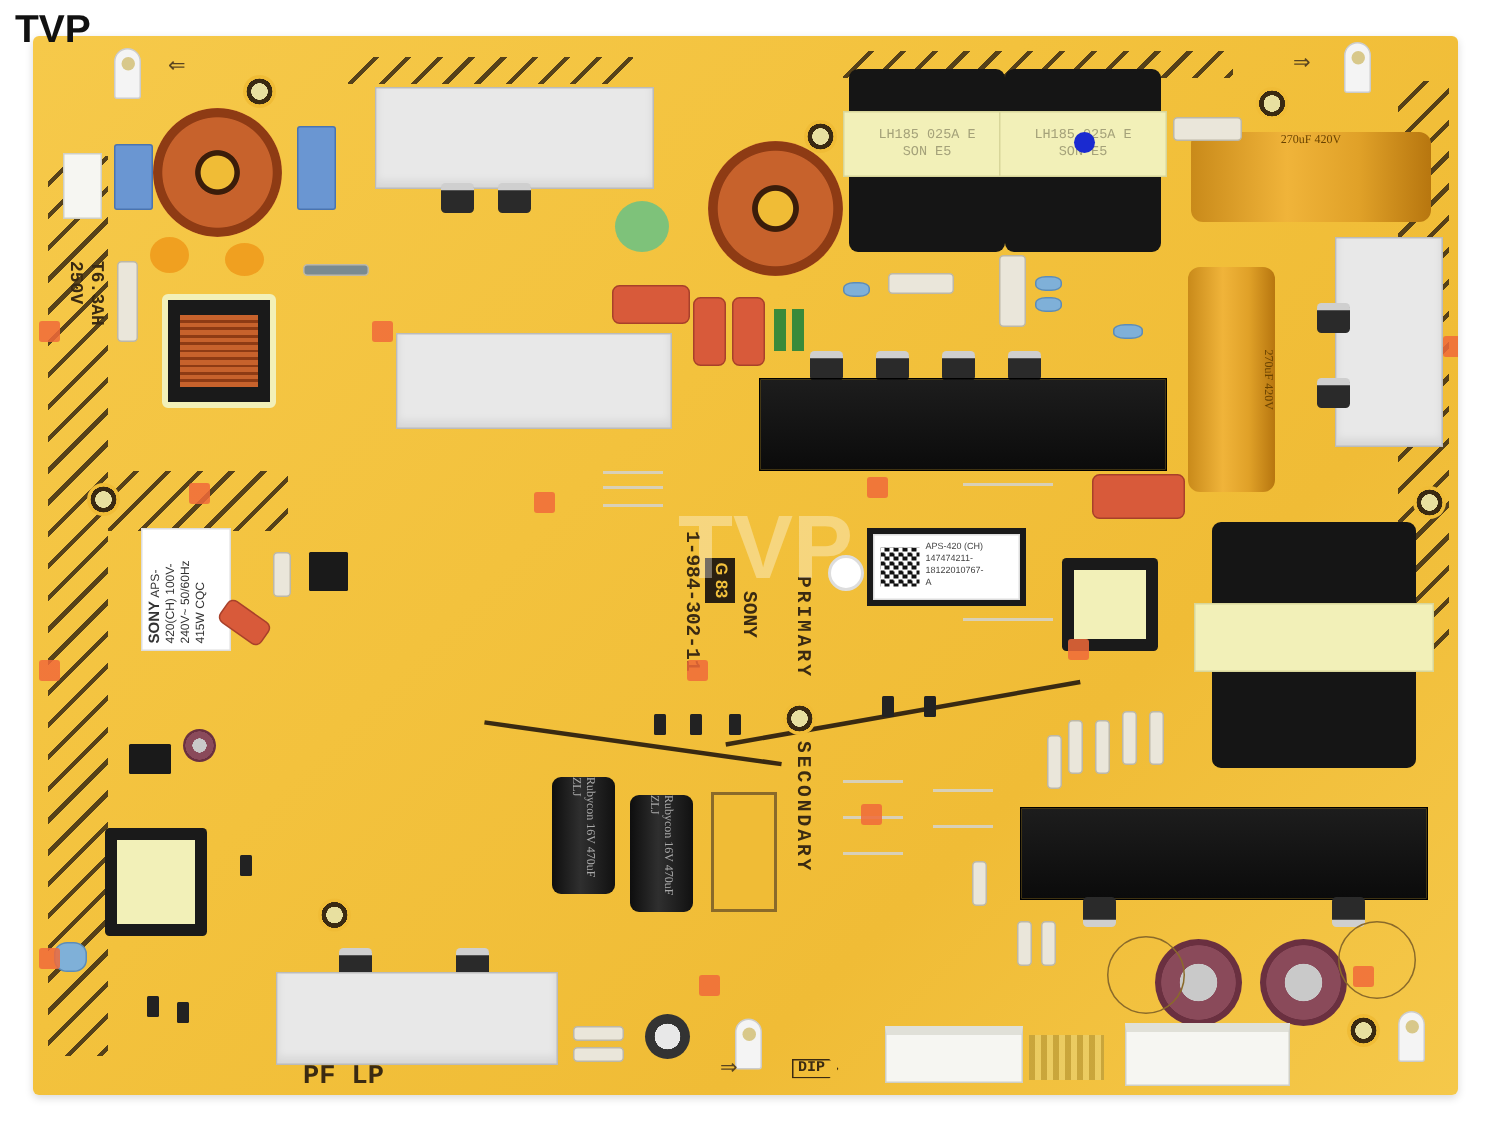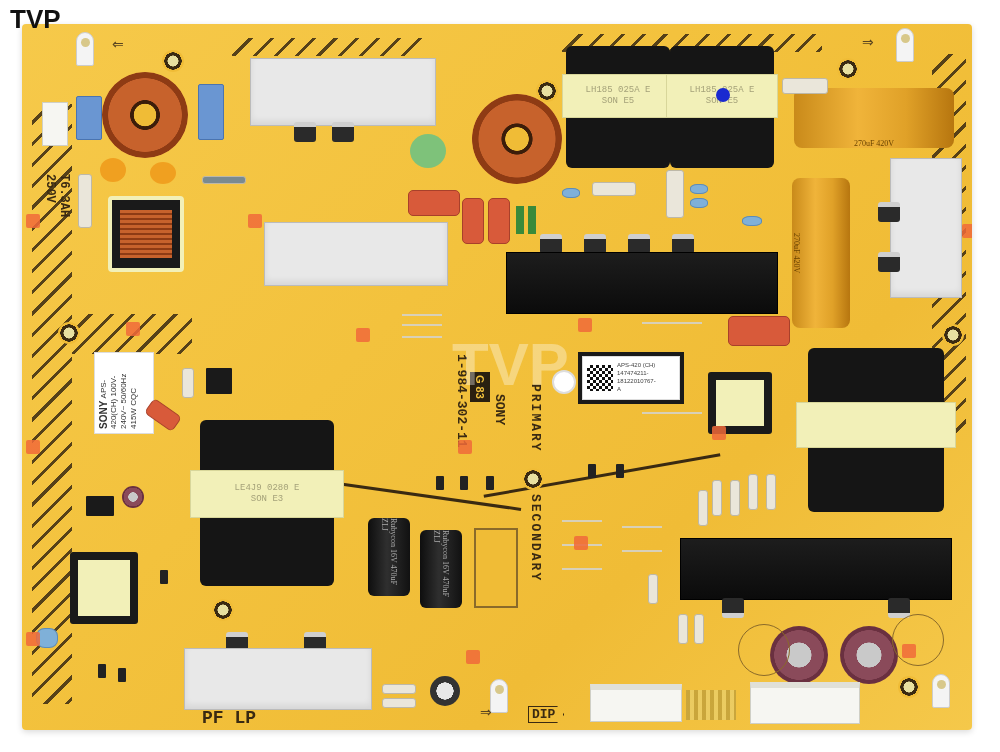--- a/index.html
+++ b/index.html
@@ -8,21 +8,21 @@
     .watermark-tvp { position: absolute; left: 10px; top: 4px; font: bold 26px "Liberation Sans", sans-serif; color: #111; z-index: 50; letter-spacing: 0px; }
     .pcb { position: absolute; left: 22px; top: 24px; width: 950px; height: 706px; background: linear-gradient(135deg, #f6c94a 0%, #f3c23d 40%, #f0bc36 70%, #f5c84a 100%); border-radius: 4px; box-shadow: 0 2px 6px rgba(0,0,0,0.15); overflow: hidden; }
     .abs { position: absolute; }
     .trace { position: absolute; background: #3a2a12; }
     .hatch { position: absolute; background: repeating-linear-gradient(135deg, transparent 0 12px, #3a2a12 12px 15px); opacity: 0.85; }
     .heatsink { position: absolute; background: #e8e8e8; border: 1px solid #bbb; box-shadow: inset 0 -4px 6px rgba(0,0,0,0.08); }
     .heatsink-black { position: absolute; background: linear-gradient(180deg, #1d1d1d, #0b0b0b); border: 1px solid #000; }
     .toroid { position: absolute; border-radius: 50%; background: radial-gradient(circle, #f0bc36 0 18%, #3b1d0a 19% 24%, #c7622c 25% 60%, #8e3b14 61% 70%, #c8672e 71% 100%); }
     .trafo-core { position: absolute; background: #151515; border-radius: 6px; }
     .trafo-band { position: absolute; background: #f2f0b8; border: 1px solid #d8d69a; font: 9px "Liberation Mono", monospace; color: #a5a27a; display: flex; align-items: center; justify-content: center; text-align: center; line-height: 1.2; }
-    .ecap-gold { position: absolute; background: linear-gradient(90deg, #c98a1a, #f0b43a 40%, #e0a128 70%, #b7760f); border-radius: 8px; font: 8px "Liberation Serif", serif; color: #6a4300; display: flex; align-items: flex-end; justify-content: center; }
+    .ecap-gold { position: absolute; background: linear-gradient(90deg, #c98a1a, #f0b43a 40%, #e0a128 70%, #b7760f); border-radius: 8px; font: 8px "Liberation Serif", serif; color: #6a4300; display: flex; align-items: flex-start; justify-content: center; }
     .ecap-black { position: absolute; background: linear-gradient(90deg, #0e0e0e, #2f2f2f 45%, #111); border-radius: 6px; color: #aaa; font: 8px "Liberation Serif", serif; display: flex; align-items: center; justify-content: center; writing-mode: vertical-rl; }
     .ecap-top { position: absolute; border-radius: 50%; background: radial-gradient(circle, #c9c9c9 0 30%, #8a4a5a 31% 60%, #6a3040 61%); }
     .film-cap { position: absolute; background: #d85a3a; border-radius: 5px; border: 1px solid #a8402a; }
     .xcap-blue { position: absolute; background: #6a96d2; border: 1px solid #4a74b0; border-radius: 2px; }
     .ceramic-blue { position: absolute; background: #7fb0d8; border-radius: 40%; border: 1px solid #5c8cb8; }
     .ceramic-orange { position: absolute; background: #f0a020; border-radius: 50%; }
     .ceramic-green { position: absolute; background: #7ec27a; border-radius: 50%; }
     .resistor { position: absolute; background: #eae6da; border-radius: 3px; border: 1px solid #bdb8a8; }
     .hole { position: absolute; width: 22px; height: 22px; border-radius: 50%; background: radial-gradient(circle, #e8e0a0 0 35%, #3a2a12 36% 55%, #f0bc36 56%); }
     .mount-tab { position: absolute; width: 18px; height: 34px; background: #f4f4f4; border-radius: 9px 9px 2px 2px; border: 1px solid #ccc; }
@@ -193,28 +193,20 @@
     <div class="abs" style="left:686px; top:348px; width:64px; height:62px; background:#1a1a1a; border-radius:3px; padding:8px;">
       <div style="width:100%; height:100%; background:#f2f0b8;"></div>
     </div>
 
     <div class="trafo-core" style="left:786px; top:324px; width:136px; height:164px;">
       <div class="trafo-band" style="left:-12px; top:54px; width:160px; height:46px;">
         <span></span>
       </div>
     </div>
 
-    <div class="trafo-core" style="left:178px; top:396px; width:134px; height:166px;">
-      <div class="trafo-band" style="left:-10px; top:50px; width:154px; height:48px;">
-        <div>
-          <div>LE4J9 0280 E</div>
-          <div>SON E3</div>
-        </div>
-      </div>
-    </div>
 
     <div class="ecap-black" style="left:346px; top:494px; width:42px; height:78px;">
       <span>Rubycon 16V 470uF ZLJ</span>
     </div>
     <div class="ecap-black" style="left:398px; top:506px; width:42px; height:78px;">
       <span>Rubycon 16V 470uF ZLJ</span>
     </div>
     <div class="abs" style="left:452px; top:504px; width:44px; height:80px; border:2px solid #8a6a2a; background:#f0bc36;"></div>
 
     <div class="heatsink-black" style="left:658px; top:514px; width:272px; height:62px;"></div>
@@ -255,21 +247,21 @@
     <div class="smd" style="left:76px; top:640px;"></div>
     <div class="smd" style="left:96px; top:644px;"></div>
 
     <div class="to220" style="left:204px; top:608px;"></div>
     <div class="to220" style="left:282px; top:608px;"></div>
     <div class="heatsink" style="left:162px; top:624px; width:188px; height:62px;"></div>
     <div class="pcb-text" style="left:180px; top:684px; font-size:18px;">PF LP</div>
     <div class="resistor" style="left:360px; top:660px; width:34px; height:10px;"></div>
     <div class="resistor" style="left:360px; top:674px; width:34px; height:10px;"></div>
 
-    <div class="pcb-text" style="left:506px; top:682px; font-size:13px; border:1px solid #3a2a12; padding:0 8px 0 3px; clip-path: polygon(0 0, 80% 0, 100% 50%, 80% 100%, 0 100%);">DIP</div>
+    <div class="pcb-text" style="left:506px; top:682px; font-size:10px; border:1px solid #3a2a12; padding:0 8px 0 3px; clip-path: polygon(0 0, 80% 0, 100% 50%, 80% 100%, 0 100%);">DIP</div>
 
     <div class="conn-white" style="left:568px; top:660px; width:92px; height:38px; border-top:6px solid #e0e0d8;"></div>
     <div class="conn-white" style="left:728px; top:658px; width:110px; height:42px; border-top:6px solid #e0e0d8;"></div>
     <div class="abs" style="left:664px; top:666px; width:50px; height:30px; background: repeating-linear-gradient(90deg, #b89a3a 0 4px, #e8d070 4px 8px); opacity:0.7;"></div>
 
     <div class="jumper" style="left:380px; top:290px; width:40px;"></div>
     <div class="jumper" style="left:380px; top:300px; width:40px;"></div>
     <div class="jumper" style="left:380px; top:312px; width:40px;"></div>
     <div class="jumper" style="left:620px; top:298px; width:60px;"></div>
     <div class="jumper" style="left:620px; top:388px; width:60px;"></div>

